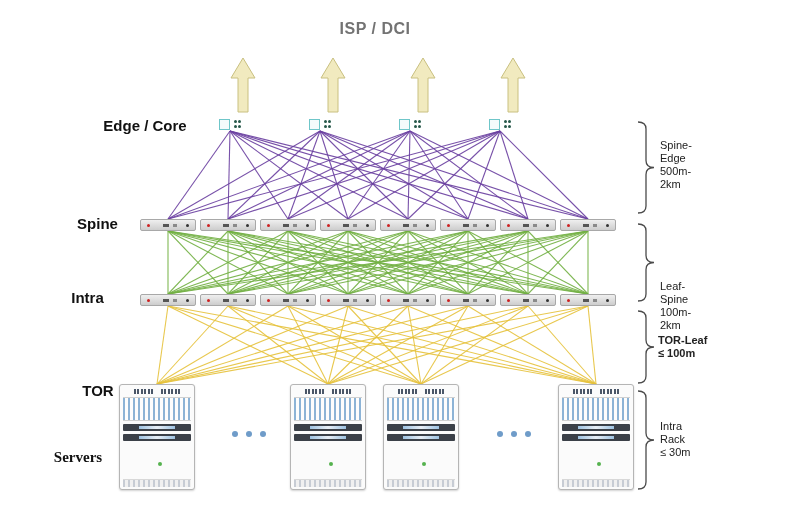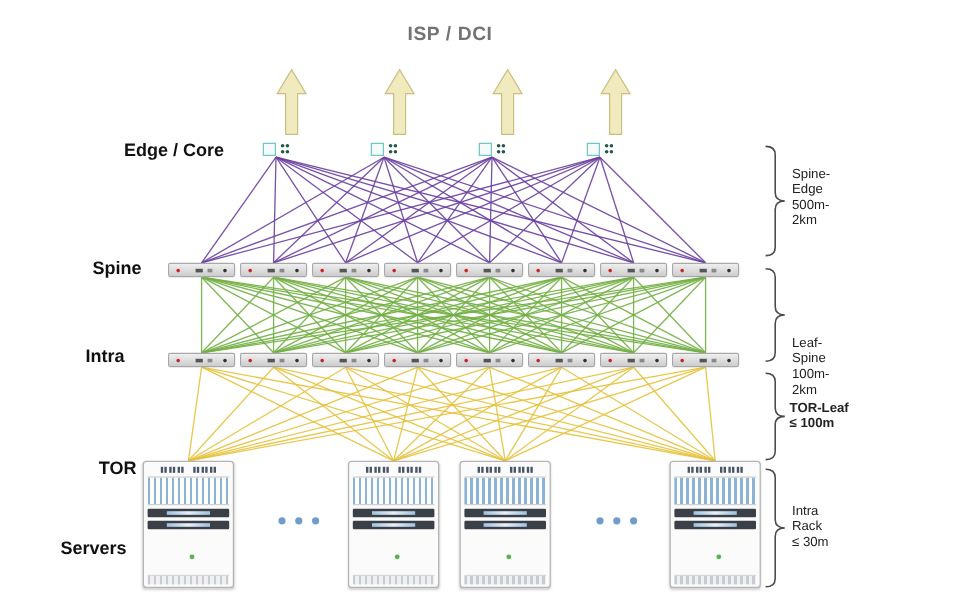--- a/index.html
+++ b/index.html
@@ -188,21 +188,21 @@
       <path d="M 638 311 Q 646 311 646 318 L 646 340 Q 646 347 654 347 Q 646 347 646 354 L 646 376 Q 646 383 638 383" fill="none" stroke="#4a4a4a" stroke-width="1.3"></path>
       <path d="M 638 391 Q 646 391 646 398 L 646 433 Q 646 440 654 440 Q 646 440 646 447 L 646 482 Q 646 489 638 489" fill="none" stroke="#4a4a4a" stroke-width="1.3"></path>
     </svg>
 
   <div class="title">ISP / DCI</div>
 
   <div class="layer-label" style="left:95px; top:117px; width:100px;">Edge / Core</div>
   <div class="layer-label" style="left:55px; top:215px; width:85px;">Spine</div>
   <div class="layer-label" style="left:45px; top:289px; width:85px;">Intra</div>
   <div class="layer-label" style="left:58px; top:382px; width:80px;">TOR</div>
-  <div class="layer-label" style="left:38px; top:449px; width:80px;">Servers</div>
+  <div class="layer-label" style="left:38px; top:449px; width:80px;font-family:Liberation Serif, serif;">Servers</div>
 
   <div id="device-layer">
       <div class="edge-device" style="left: 208px; top: 117px;">
         <span class="edge-sq"></span>
         <span class="edge-dots">
           <i></i>
           <i></i>
           <i></i>
           <i></i>
         </span>

